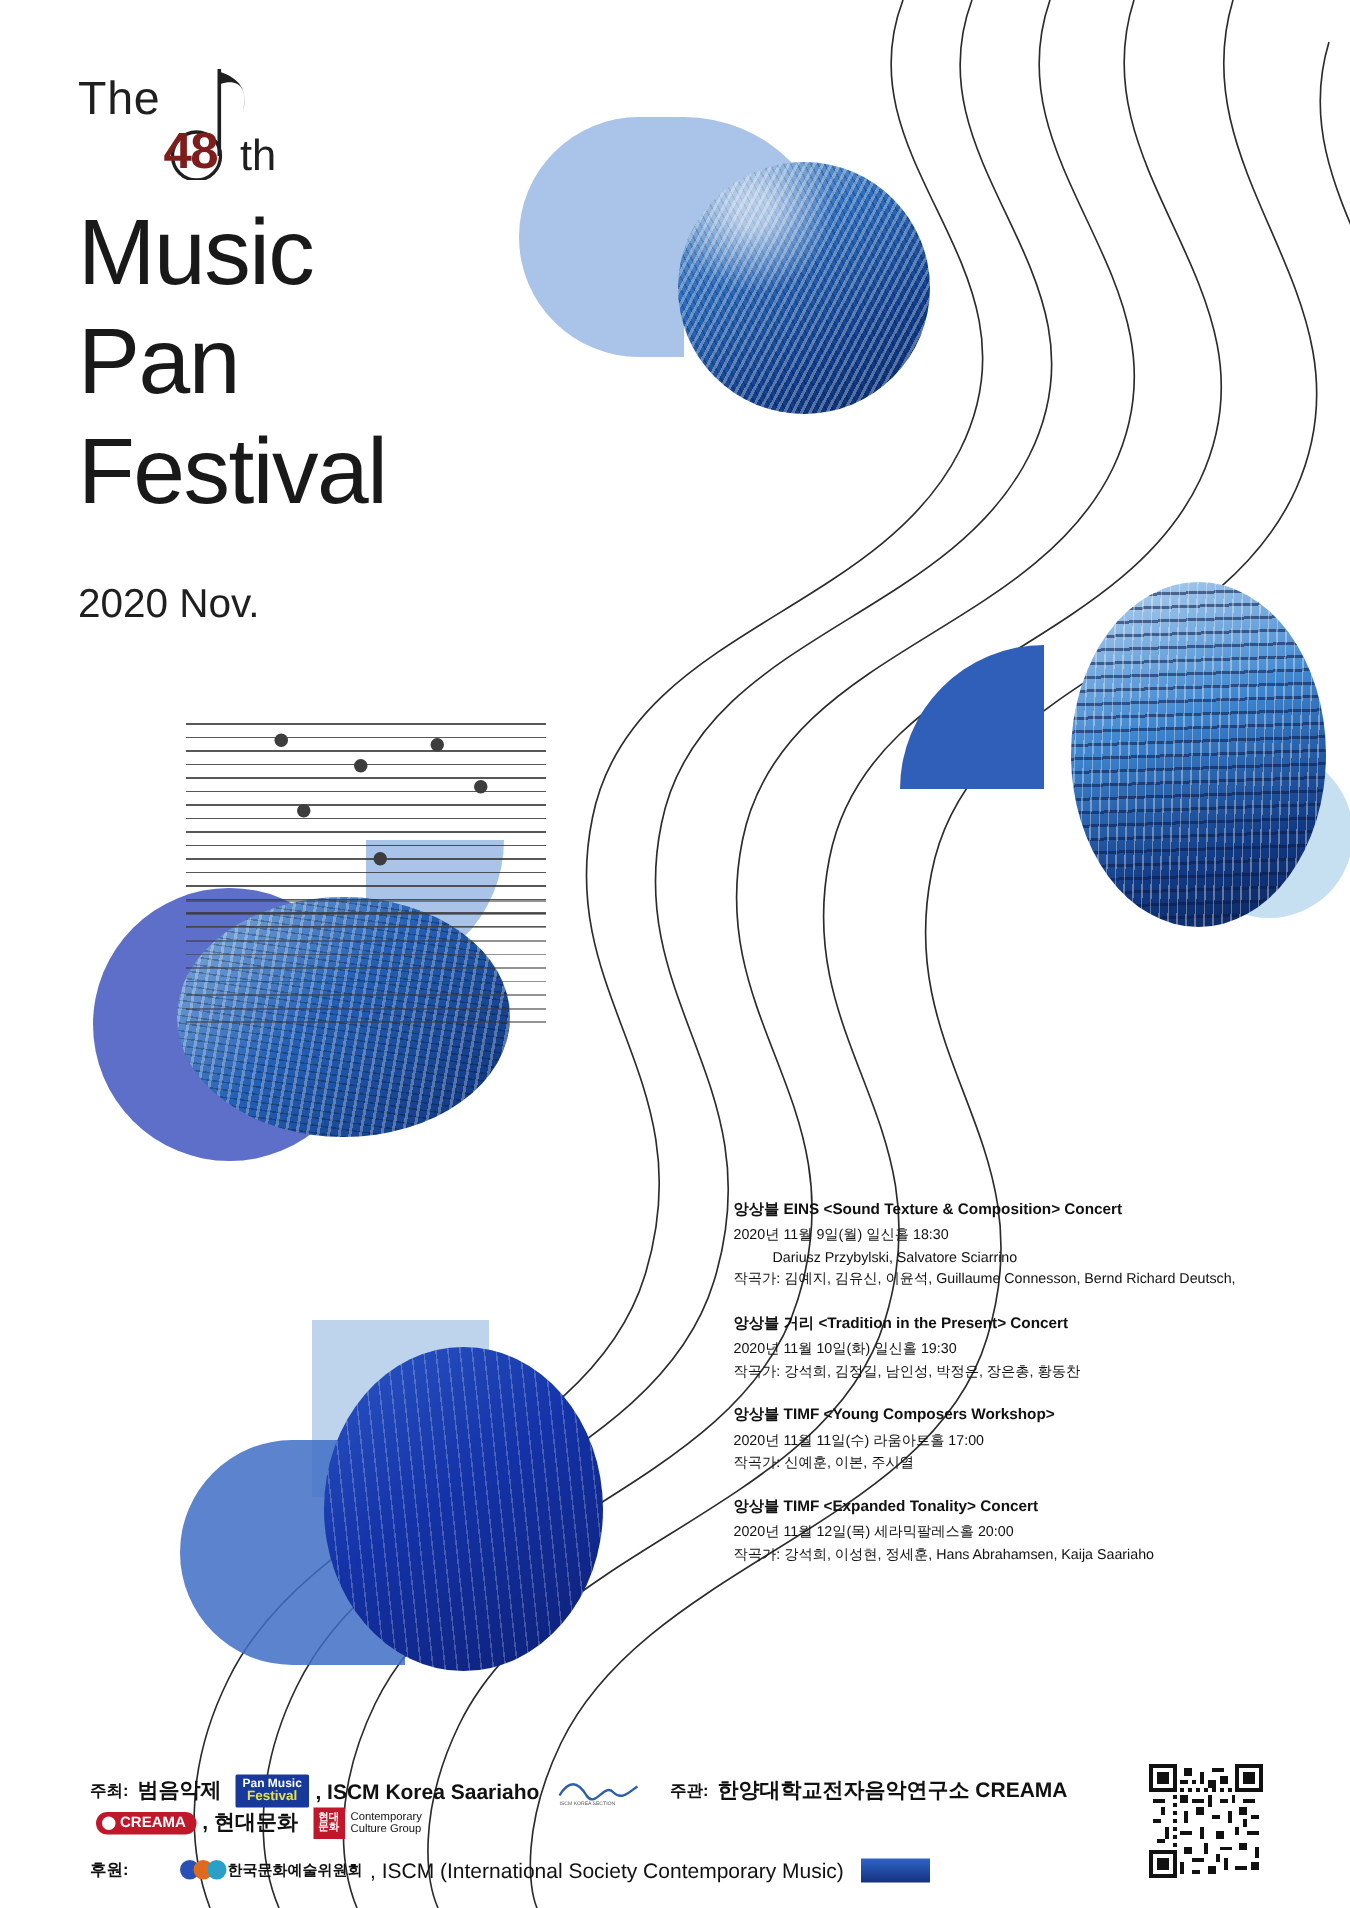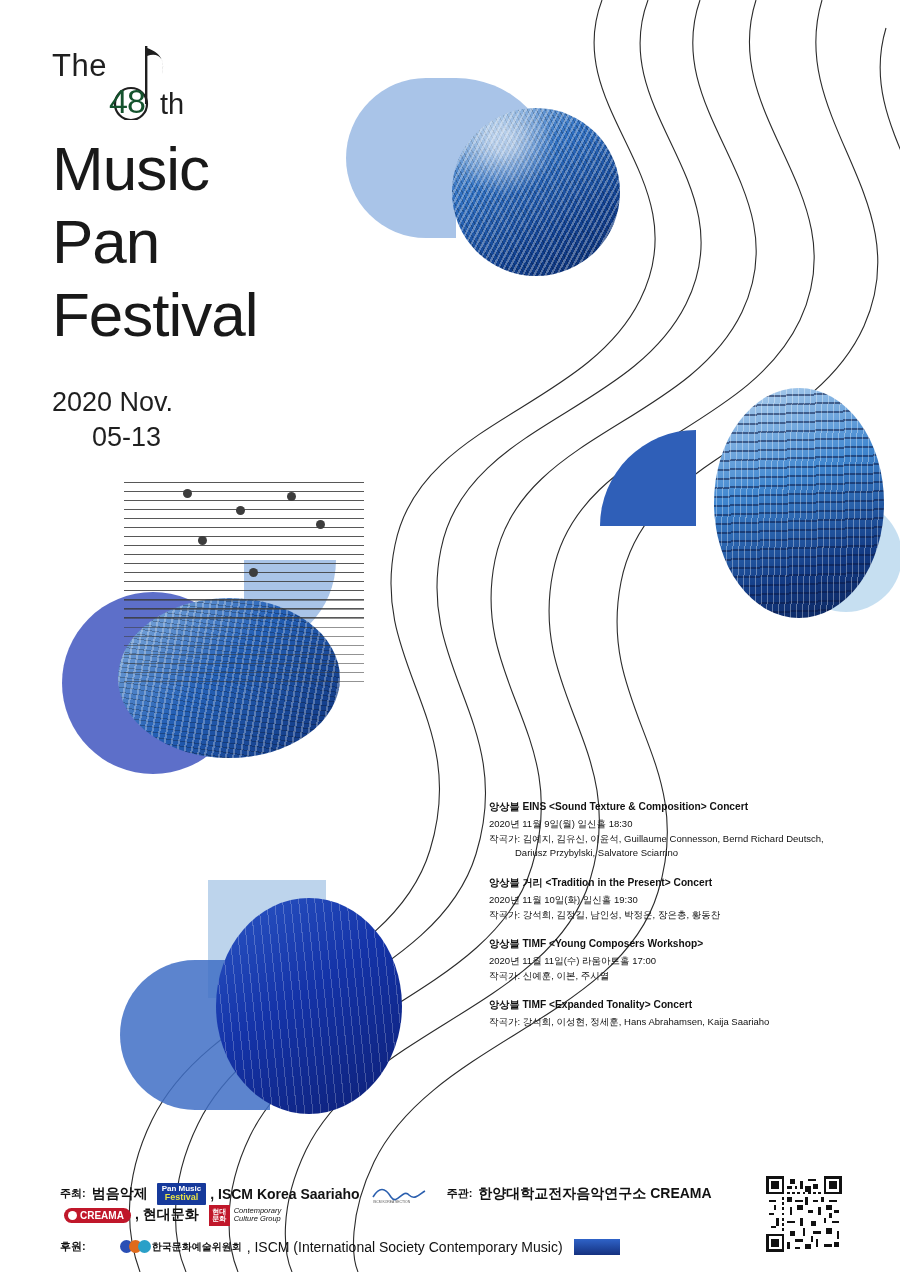--- a/index.html
+++ b/index.html
@@ -122,22 +122,22 @@
     top: 44px;
     font-size: 29px;
     font-weight: 400;
     color: #1f1f1f;
   }
   .num48 {
     position: absolute;
     left: 57px;
     top: 38px;
     font-size: 34px;
-    font-weight: 400;
-    color: #14532d;
+    font-weight: 700;
+    color: #7f1d1d;
     letter-spacing: -1px;
   }
   .main-title {
     margin-top: 12px;
     font-size: 62px;
     line-height: 1.18;
     font-weight: 400;
     letter-spacing: -1px;
     color: #191919;
   }
@@ -249,21 +249,20 @@
     display: flex;
     align-items: center;
     justify-content: center;
     line-height: 1;
     margin-right: 4px;
   }
   .logo-ccg .txt {
     font-size: 7.5px;
     line-height: 1.15;
     color: #111;
-    font-style: italic;
   }
   .logo-arko {
     display: inline-flex;
     align-items: center;
     margin: 0 5px 0 0;
     padding-left: 28px;
   }
   .arko-dots {
     display: inline-flex;
     margin-right: 5px;
@@ -359,48 +358,48 @@
     </div>
 
     <div class="main-title">
       <div>Music</div>
       <div>Pan</div>
       <div>Festival</div>
     </div>
 
     <div class="date-block">
       <div>2020  Nov.</div>
-      <div class="date-line2">05-13</div>
     </div>
   </div>
 
   <div class="program">
 
 
     <div class="prog-item">
       <div class="prog-title">앙상블 EINS &lt;Sound Texture &amp; Composition&gt; Concert</div>
       <div class="prog-line">2020년 11월 9일(월) 일신홀 18:30</div>
+      <div class="prog-line indent">Dariusz Przybylski, Salvatore Sciarrino</div>
       <div class="prog-line">작곡가: 김예지, 김유신, 이윤석, Guillaume Connesson, Bernd Richard Deutsch,</div>
-      <div class="prog-line indent">Dariusz Przybylski, Salvatore Sciarrino</div>
     </div>
 
     <div class="prog-item">
       <div class="prog-title">앙상블 거리 &lt;Tradition in the Present&gt; Concert</div>
       <div class="prog-line">2020년 11월 10일(화) 일신홀 19:30</div>
       <div class="prog-line">작곡가: 강석희, 김정길, 남인성, 박정은, 장은총, 황동찬</div>
     </div>
 
     <div class="prog-item">
       <div class="prog-title">앙상블 TIMF &lt;Young Composers Workshop&gt;</div>
       <div class="prog-line">2020년 11월 11일(수) 라움아트홀 17:00</div>
       <div class="prog-line">작곡가: 신예훈, 이본, 주시열</div>
     </div>
 
     <div class="prog-item">
       <div class="prog-title">앙상블 TIMF &lt;Expanded Tonality&gt; Concert</div>
+      <div class="prog-line">2020년 11월 12일(목) 세라믹팔레스홀 20:00</div>
       <div class="prog-line">작곡가: 강석희, 이성현, 정세훈, Hans Abrahamsen, Kaija Saariaho</div>
     </div>
 
 
   </div>
 
   <div class="footer">
 
     <div class="footer-row">
       <span class="footer-label">주최:</span>

